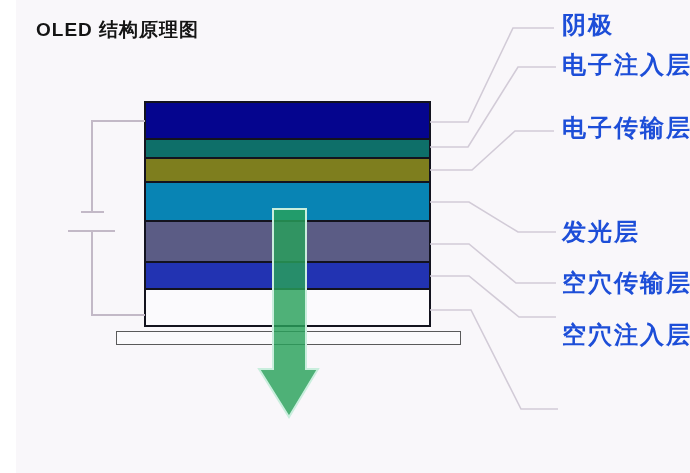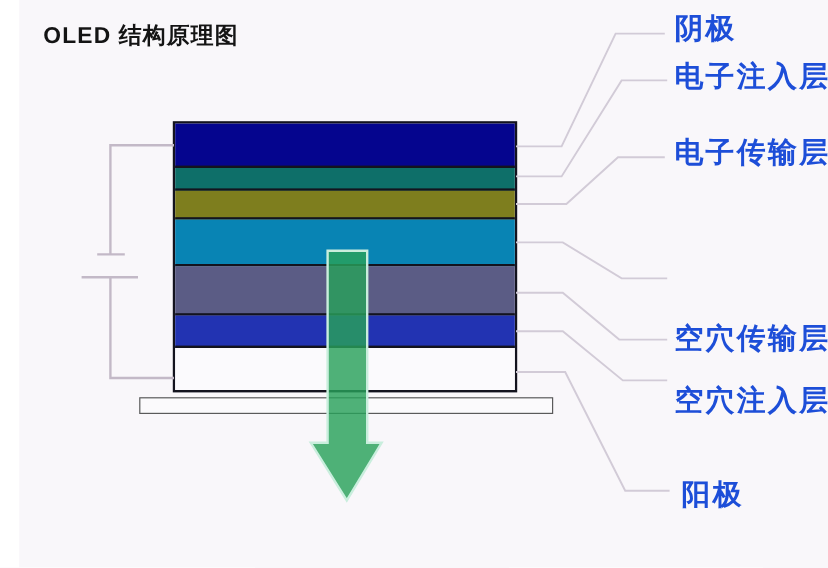--- a/index.html
+++ b/index.html
@@ -111,18 +111,18 @@
       <path d="M414,276 L453,276 L503,317 L540,317" stroke="#d2cbd7"></path>
       <path d="M414,310 L455,310 L505,409 L542,409" stroke="#d2cbd7"></path>
     </g>
 
     <polygon points="257,209 290,209 290,369 302,369 273,417 243,369 257,369" fill-opacity="0.82" stroke-width="2" fill="#28a15a" stroke="#c9eedd"></polygon>
   </svg>
 
   <div class="side-label" style="left:546px; top:11px;">阴极</div>
   <div class="side-label" style="left:546px; top:51px;text-align:center;">电子注入层</div>
   <div class="side-label" style="left:546px; top:114px;">电子传输层</div>
+  <div class="side-label" style="left:546px; top:218px;">发光层</div>
   <div class="side-label" style="left:546px; top:269px;">空穴传输层</div>
   <div class="side-label" style="left:546px; top:321px;">空穴注入层</div>
-  <div class="side-label" style="left:552px; top:399px;">阳极</div>
 
 
 </div>
 
 </body></html>

